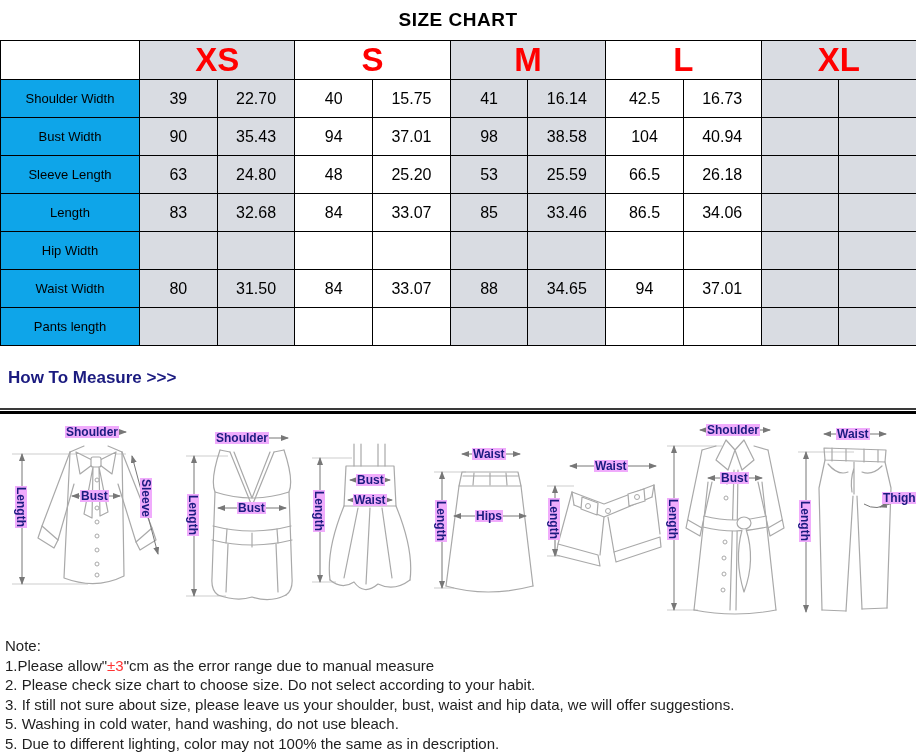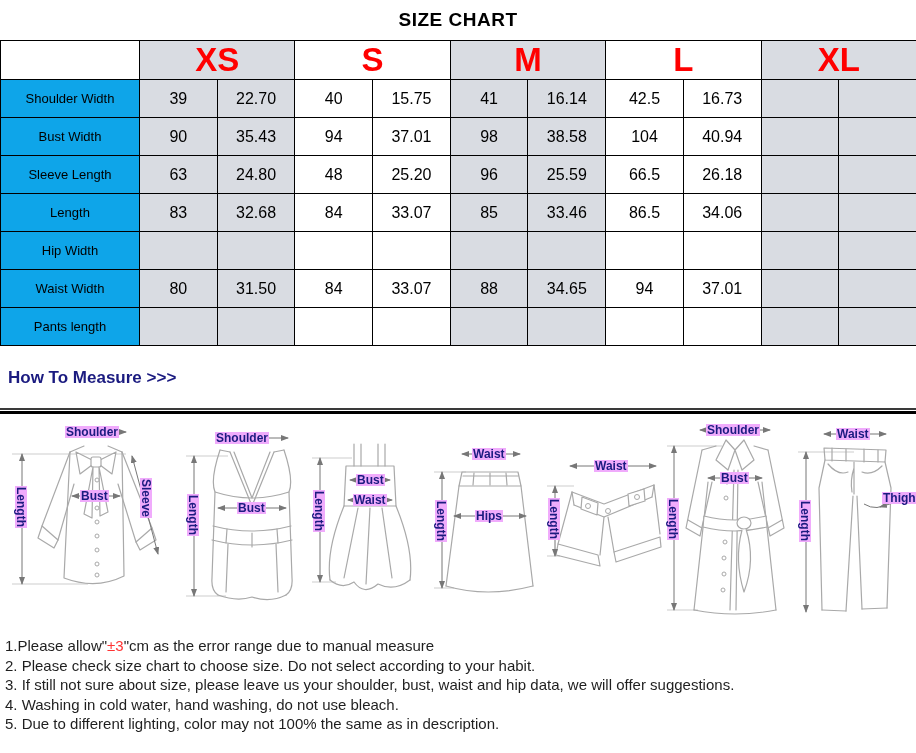--- a/index.html
+++ b/index.html
@@ -88,21 +88,21 @@
           <td class="val">40.94</td>
           <td class="val shade"></td>
           <td class="val shade"></td>
         </tr>
         <tr>
           <td class="rowlabel">Sleeve Length</td>
           <td class="val shade">63</td>
           <td class="val shade">24.80</td>
           <td class="val">48</td>
           <td class="val">25.20</td>
-          <td class="val shade">96</td>
+          <td class="val shade">53</td>
           <td class="val shade">25.59</td>
           <td class="val">66.5</td>
           <td class="val">26.18</td>
           <td class="val shade"></td>
           <td class="val shade"></td>
         </tr>
         <tr>
           <td class="rowlabel">Length</td>
           <td class="val shade">83</td>
           <td class="val shade">32.68</td>
@@ -361,20 +361,21 @@
         <line class="dim" x1="14" y1="28" x2="14" y2="188" marker-start="url(#a7)" marker-end="url(#a7)"></line>
         <line class="dim" x1="88" y1="83" x2="104" y2="78" marker-start="url(#a7)"></line>
       </svg>
       <span class="lbl" style="left:44px;top:4px">Waist</span>
       <span class="lbl" style="left:90px;top:68px">Thigh</span>
       <span class="lbl v" style="left:7px;top:76px">Length</span>
     </div>
   </div>
 
   <div class="notes">
+    <div>Note:</div>
     <div><span>1.Please allow"</span><span class="red">±3</span><span>"cm as the error range due to manual measure</span></div>
     <div>2. Please check size chart to choose size. Do not select according to your habit.</div>
     <div>3. If still not sure about size, please leave us your shoulder, bust, waist and hip data, we will offer suggestions.</div>
-    <div>4. Washing in cold water, hand washing, do not use bleach.</div>
+    <div>5. Washing in cold water, hand washing, do not use bleach.</div>
     <div>5. Due to different lighting, color may not 100% the same as in description.</div>
   </div>
 
 </div>
 
 </body></html>

